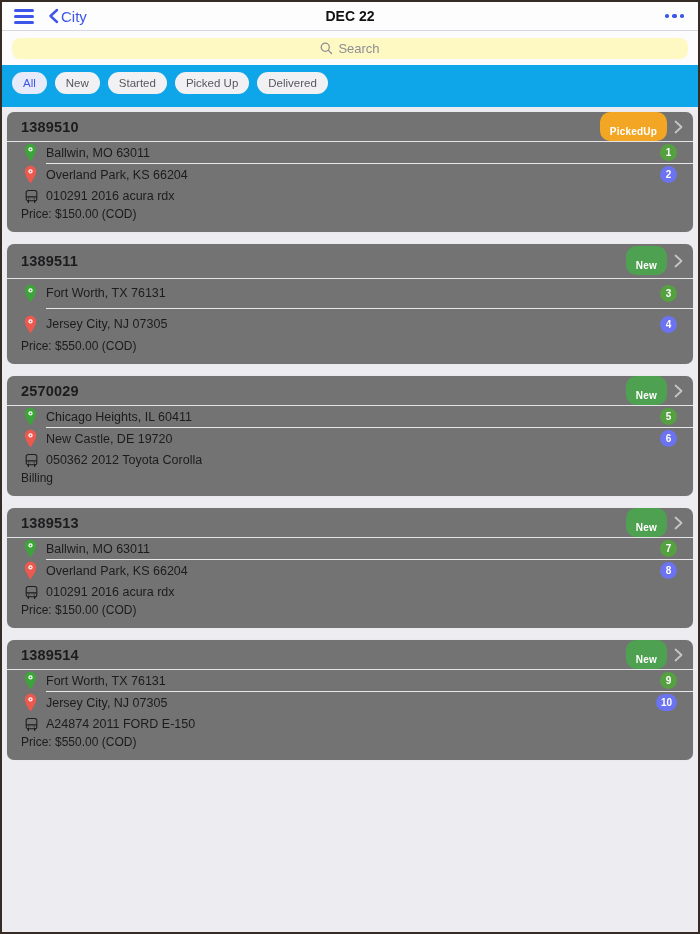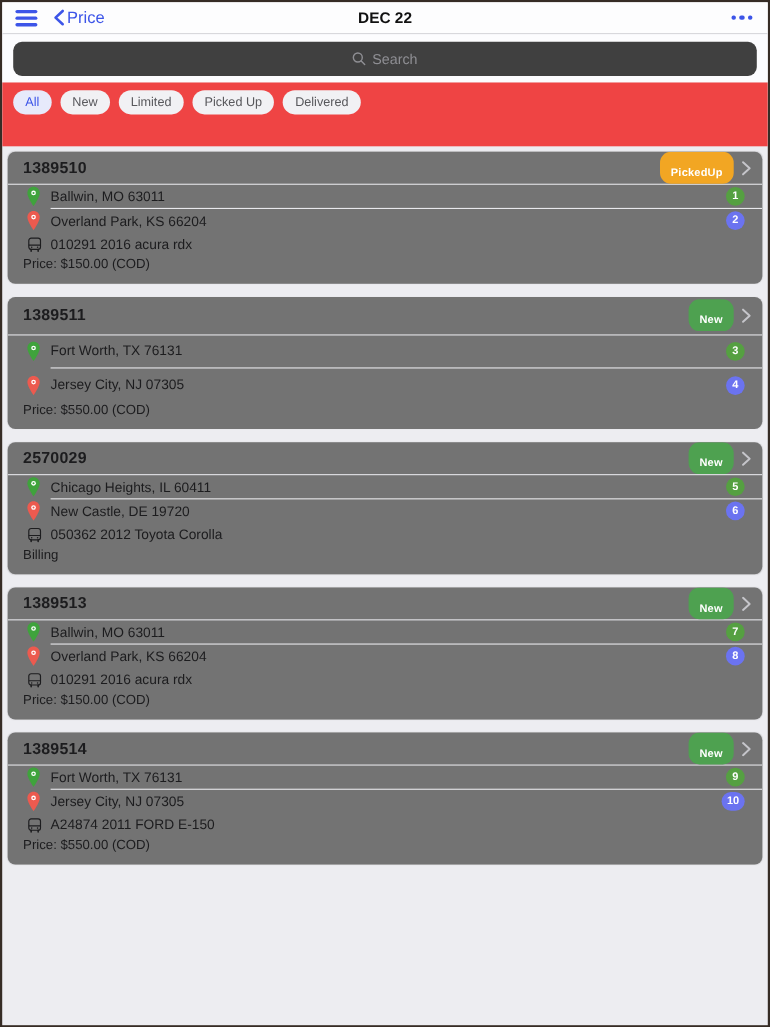--- a/index.html
+++ b/index.html
@@ -23,26 +23,26 @@
   .nav-title {
     position:absolute; left:50%; top:50%; transform:translate(-50%,-50%);
     font-size:14px; font-weight:bold; color:#111;
   }
   .nav-right { margin-left:auto; display:flex; align-items:center; }
   .ellipsis { display:flex; gap:3px; cursor:pointer; padding:4px 2px; }
   .ellipsis i { width:4.5px; height:4.5px; border-radius:1.8px; background:var(--accent); }
   
   .search-wrap { background:#FCFCFE; padding:7px 10px 6px; }
   .search-bar {
-    height:31px; border-radius:8px; background:#404040;
+    height:21px; border-radius:8px; background:#fef9c3;
     display:flex; align-items:center; justify-content:center; gap:5px;
     color:#8E8E93; font-size:13px; cursor:text;
   }
   
-  .chips { background:#ef4444; padding:7px 10px 29px; display:flex; gap:8px; }
+  .chips { background:#0ea5e9; padding:7px 10px 13px; display:flex; gap:8px; }
   .chip {
     border:none; font-family:inherit; height:22px; padding:0 11px; border-radius:11px;
     background:#F1F1F4; color:#58585C; font-size:11.5px; cursor:pointer;
     display:flex; align-items:center;
   }
   .chip.active { background:#E7EAFB; color:var(--accent); }
   
   .order-list { padding-top:5px; }
   .card {
     background:#737373; margin:0 5px 12px; border-radius:7px; height:120px;
@@ -89,21 +89,21 @@
       <span></span>
         <span></span>
         <span></span>
     </div>
     <div class="back-btn">
       <span class="chev">
         <svg width="11" height="16" viewBox="0 0 11 16" fill="none">
           <polyline points="9,2 2.5,8 9,14" stroke="currentColor" stroke-width="2.4" stroke-linecap="round" stroke-linejoin="round"></polyline>
         </svg>
       </span>
-      <span>Price</span>
+      <span>City</span>
     </div>
   </div>
   <div class="nav-title">DEC 22</div>
   <div class="nav-right">
     <div class="ellipsis">
         <i></i>
         <i></i>
         <i></i>
       </div>
   </div>
@@ -117,21 +117,21 @@
         <line x1="10.3" y1="10.3" x2="14.2" y2="14.2" stroke="#8E8E93" stroke-width="1.6" stroke-linecap="round"></line>
       </svg>
     </span>
     <span>Search</span>
   </div>
 </div>
 
 <div class="chips">
     <button class="chip active">All</button>
     <button class="chip">New</button>
-    <button class="chip">Limited</button>
+    <button class="chip">Started</button>
     <button class="chip">Picked Up</button>
     <button class="chip">Delivered</button>
   </div>
 
 <main class="order-list">
   <section class="card">
     <div class="card-header">
       <span class="order-id">1389510</span>
       <span class="spacer"></span>
       <span class="status-badge" style="background: rgb(242, 166, 35);">PickedUp</span>

